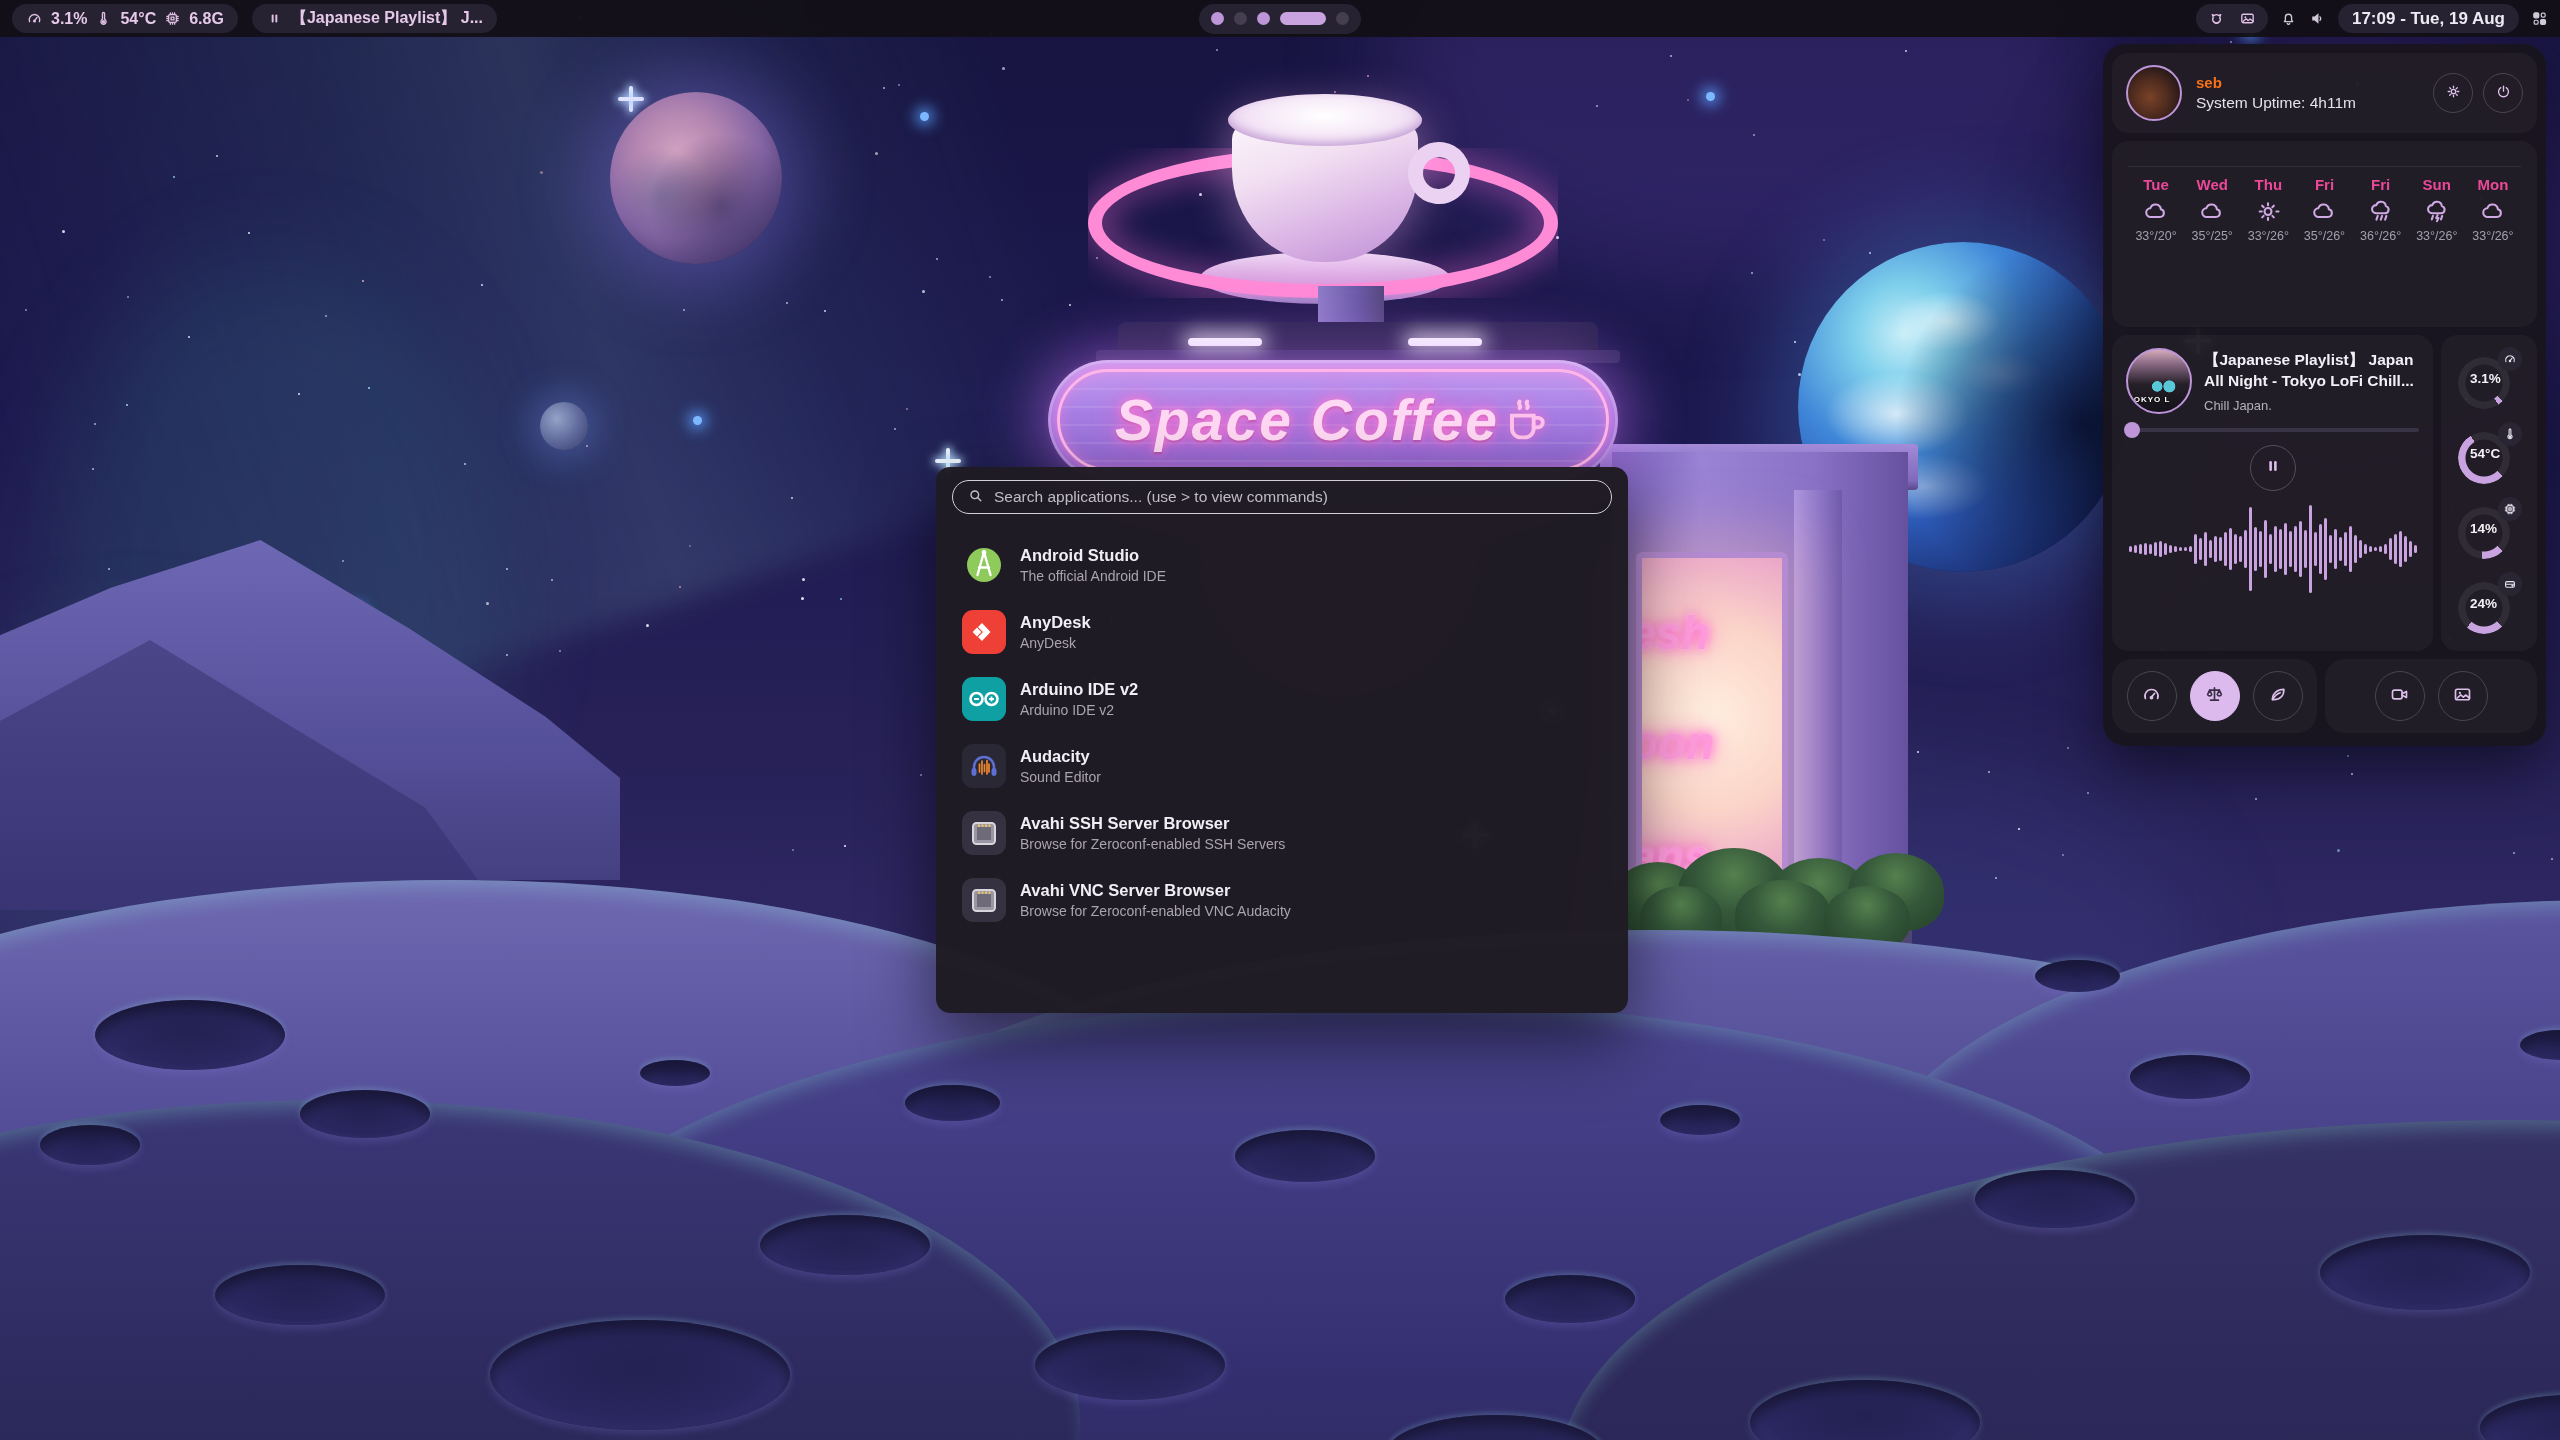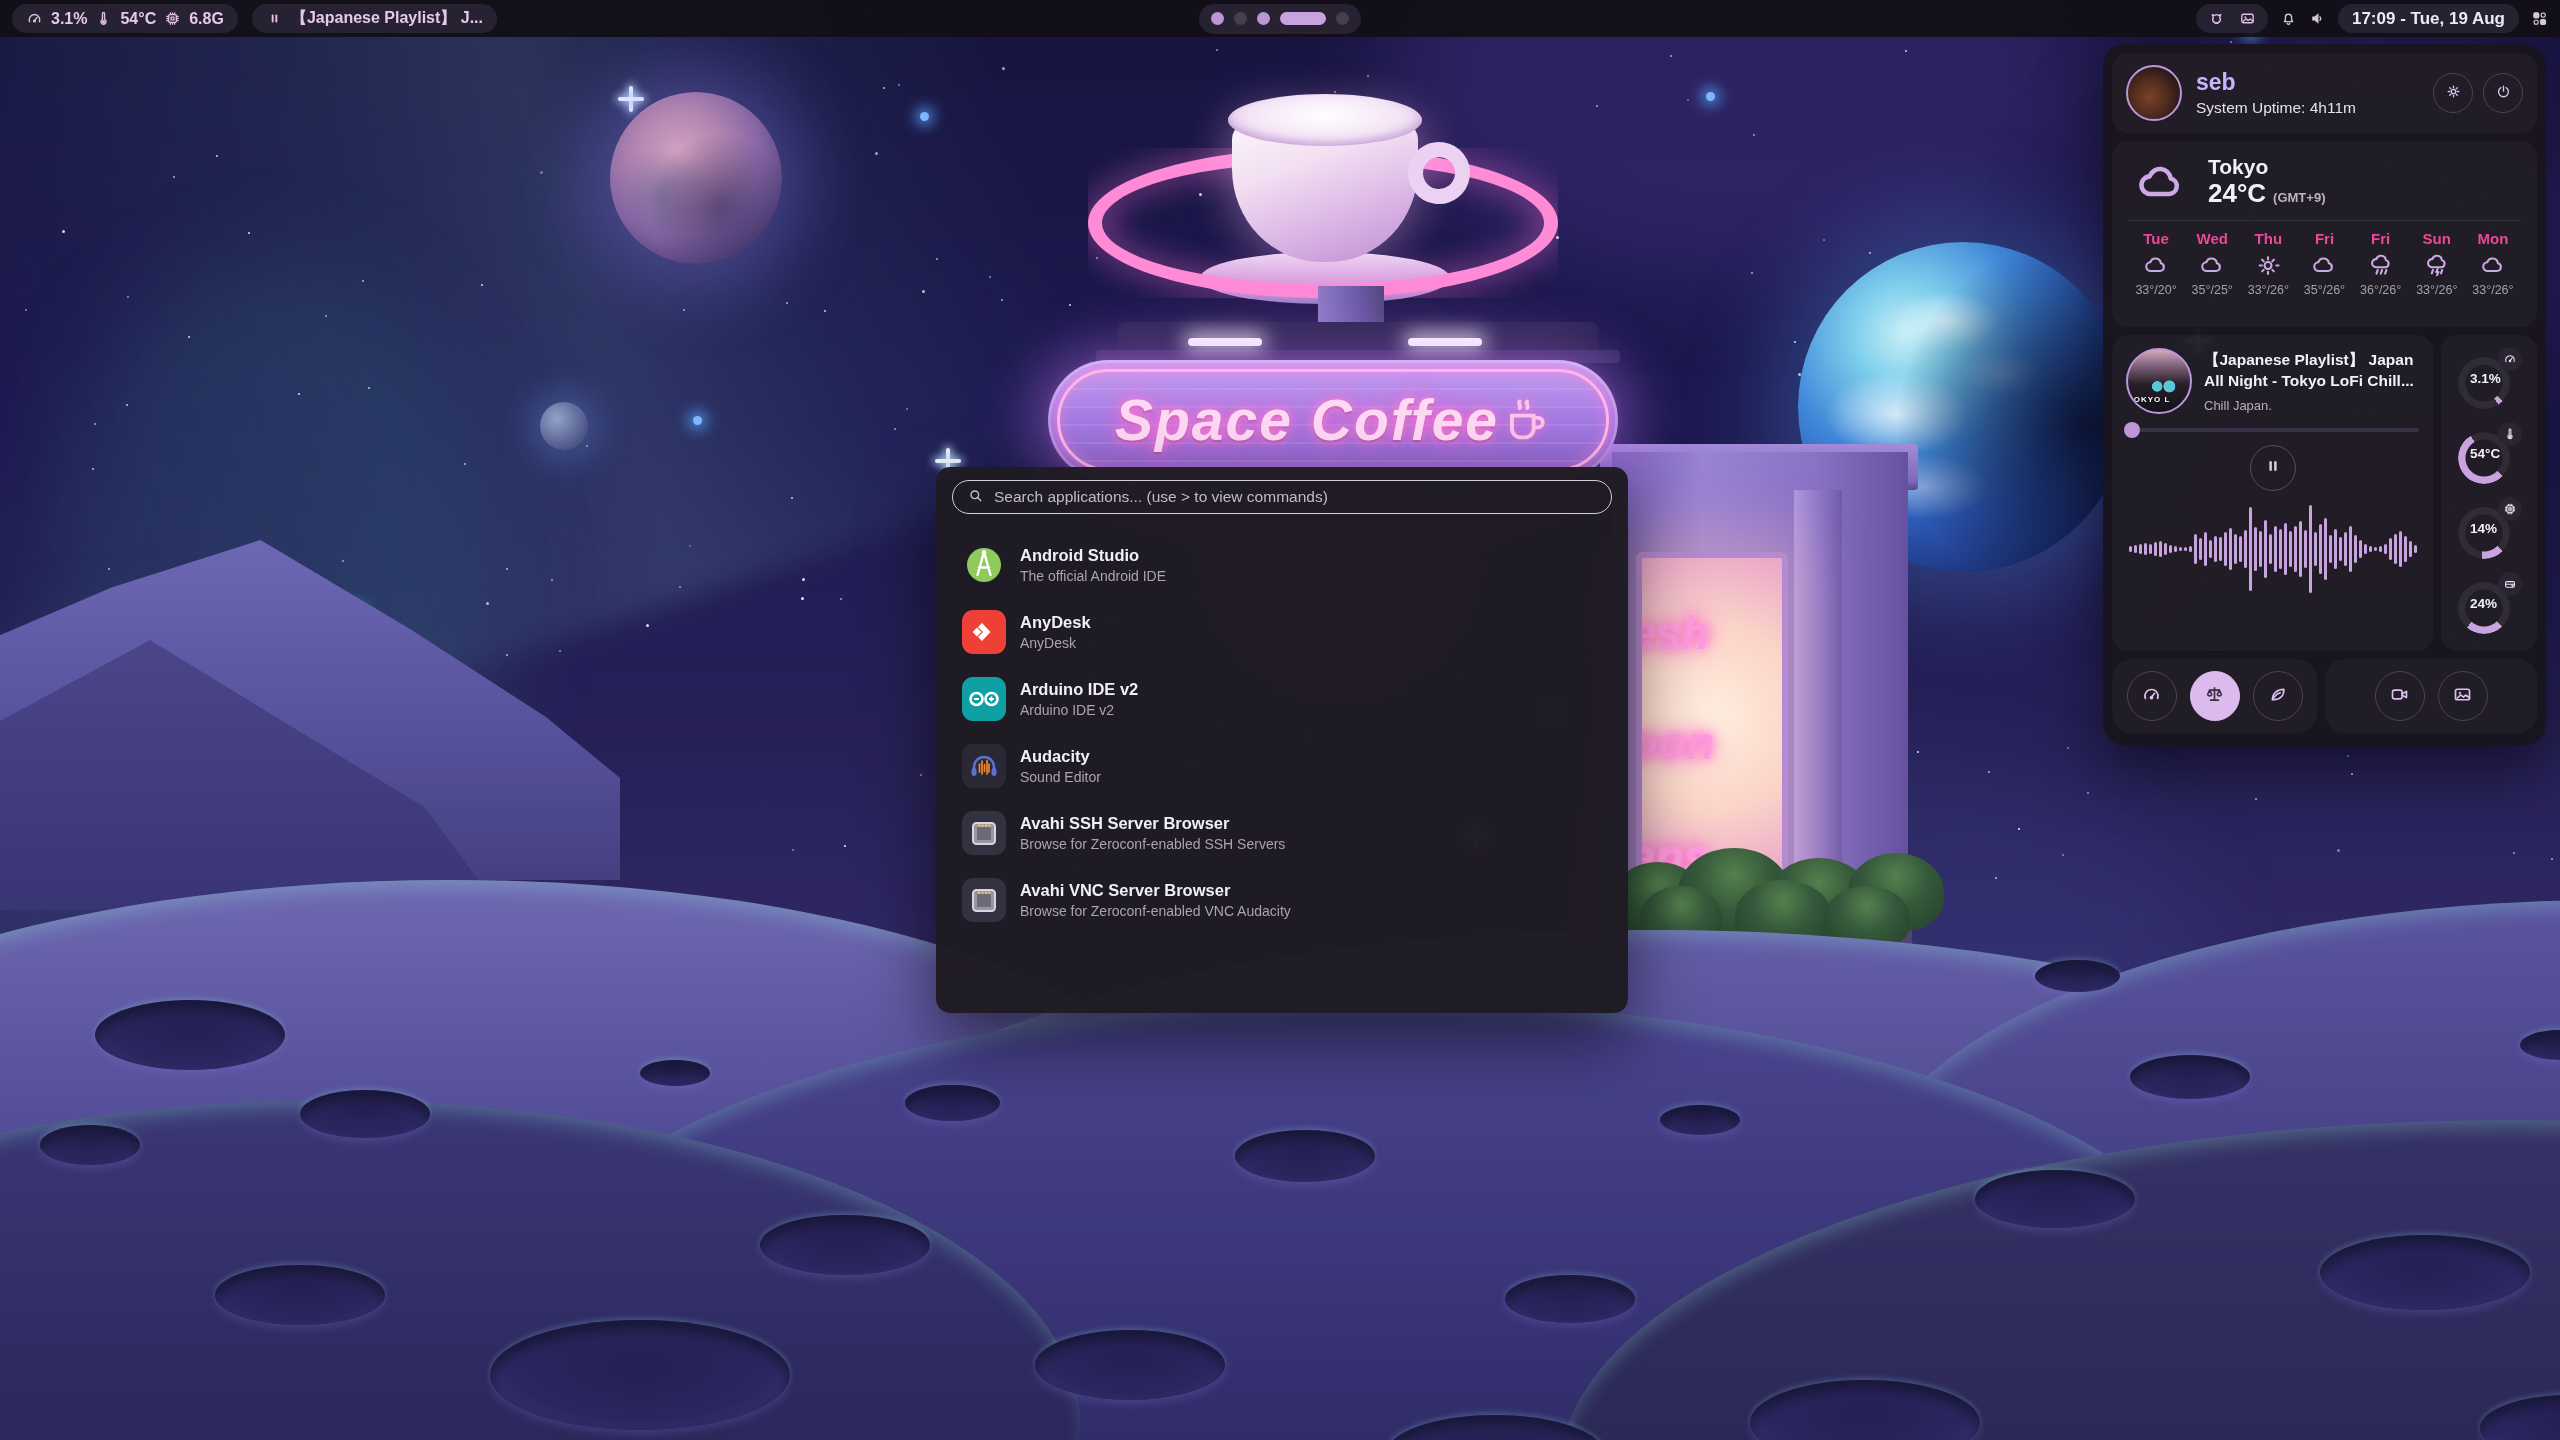--- a/index.html
+++ b/index.html
@@ -147,21 +147,21 @@
 
   
   #sidebar { position:absolute; left:2103px; top:44px; width:443px; height:702px; z-index:55;
     background:rgba(25,21,30,.97); border-radius:22px; padding:9px; display:flex;
     flex-direction:column; gap:8px; box-shadow:0 22px 60px rgba(0,0,0,.5); }
   .card { background:rgba(255,255,255,.035); border-radius:16px; }
   #user-card { height:80px; display:flex; align-items:center; gap:14px; padding:0 14px; }
   #avatar { width:56px; height:56px; border-radius:50%; border:2px solid #bd95d8;
     background:radial-gradient(circle at 42% 58%, #7a4228 0%, #4c2a1e 45%, #1f1518 80%); }
   #user-texts { display:flex; flex-direction:column; gap:3px; }
-  #user-name { font-size:23px; font-weight:bold; color:#c4b5fd; }
+  #user-name { font-size:15px; font-weight:bold; color:#f97316; }
   #user-uptime { font-size:15.5px; color:#e4e1e9; }
   #user-actions { margin-left:auto; display:flex; gap:10px; }
   .circle-btn { width:40px; height:40px; border-radius:50%; border:1px solid #4a4452;
     display:flex; align-items:center; justify-content:center; color:#dcc0ea; background:transparent; }
 
   #weather-card { height:186px; padding:14px 16px 10px 16px; }
   #weather-head { display:flex; align-items:center; gap:14px; }
   #weather-head .w-big-icon { color:#cfa9e4; display:flex; }
   #weather-city { font-size:21px; font-weight:bold; color:#f2f0f4; line-height:1.1; }
   #weather-temp-row { display:flex; align-items:baseline; gap:7px; }
@@ -685,34 +685,20 @@
       <button class="circle-btn">
           <span class="ic"><svg width="17" height="17" viewBox="0 0 24 24" fill="none" stroke="currentColor" stroke-width="1.9" stroke-linecap="round" stroke-linejoin="round">
               <path d="M12 4.5v7"></path>
               <path d="M8.2 6.6a7 7 0 1 0 7.6 0"></path>
             </svg></span>
         </button>
     </div>
   </div>
 
   <div class="card" id="weather-card">
-    <div id="weather-head">
-      <span class="w-big-icon">
-          <svg width="66" height="52" viewBox="0 0 24 24" fill="none" stroke="currentColor" stroke-width="2.1" stroke-linecap="round" stroke-linejoin="round">
-            <path d="M7.3 17.5h8.4a3.6 3.6 0 0 0 .8-7.1 5 5 0 0 0-9.7-1 3.5 3.5 0 0 0 .5 8.1z"></path>
-          </svg>
-        </span>
-      <div>
-        <div id="weather-city">Tokyo</div>
-        <div id="weather-temp-row">
-          <span id="weather-temp">24°C</span>
-          <span id="weather-tz">(GMT+9)</span>
-        </div>
-      </div>
-    </div>
     <div id="weather-divider"></div>
     <div id="forecast">
         <div class="fc-col">
           <span class="fc-day">Tue</span>
     <span class="fc-icon">
             <svg width="26" height="26" viewBox="0 0 24 24" fill="none" stroke="currentColor" stroke-width="1.9" stroke-linecap="round" stroke-linejoin="round">
               <path d="M7.3 17.5h8.4a3.6 3.6 0 0 0 .8-7.1 5 5 0 0 0-9.7-1 3.5 3.5 0 0 0 .5 8.1z"></path>
             </svg>
           </span>
     <span class="fc-temps">33°/20°</span>

